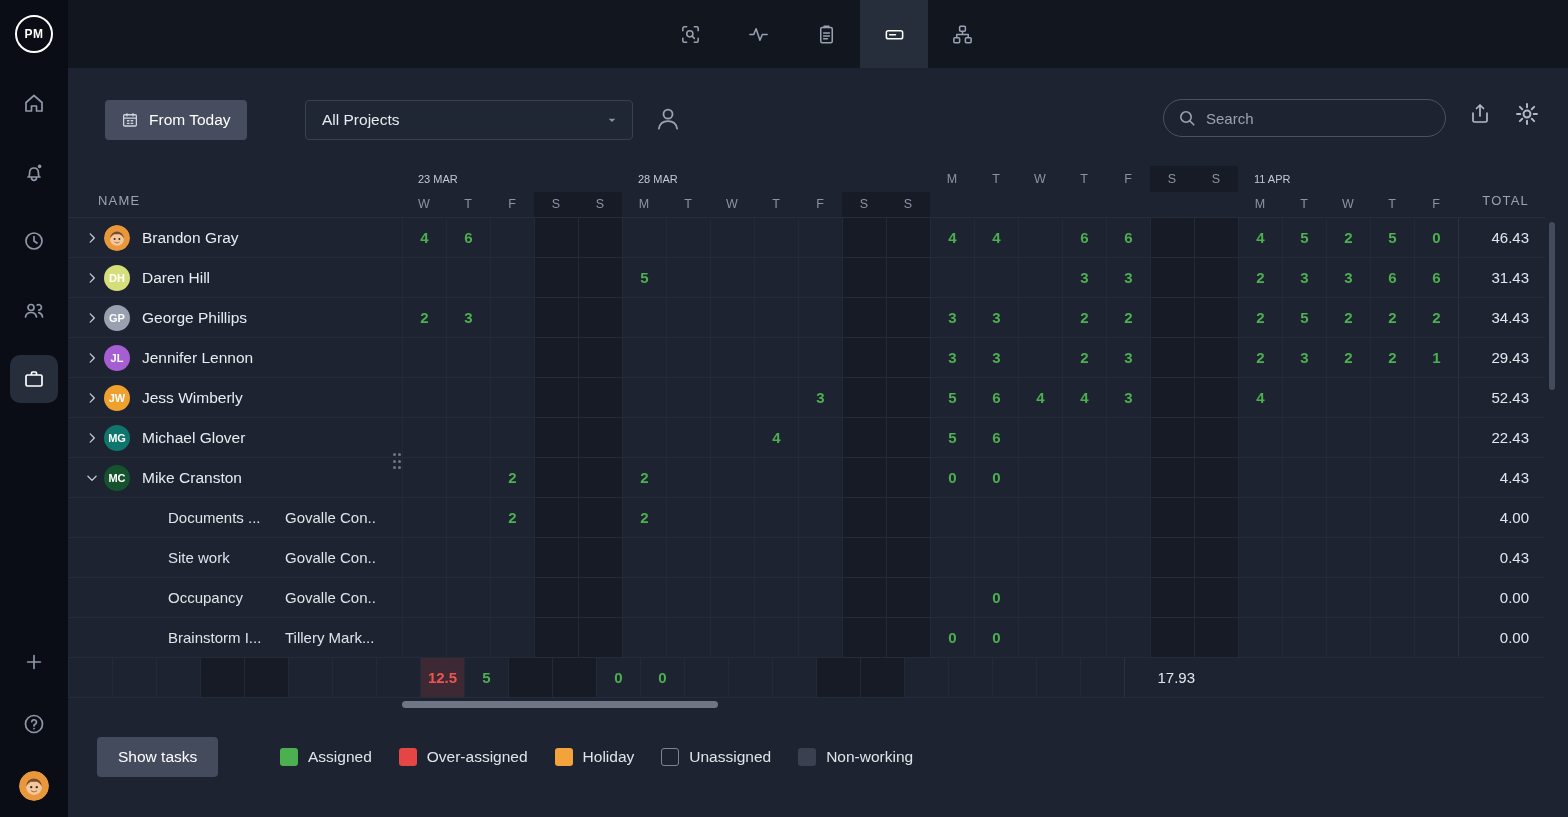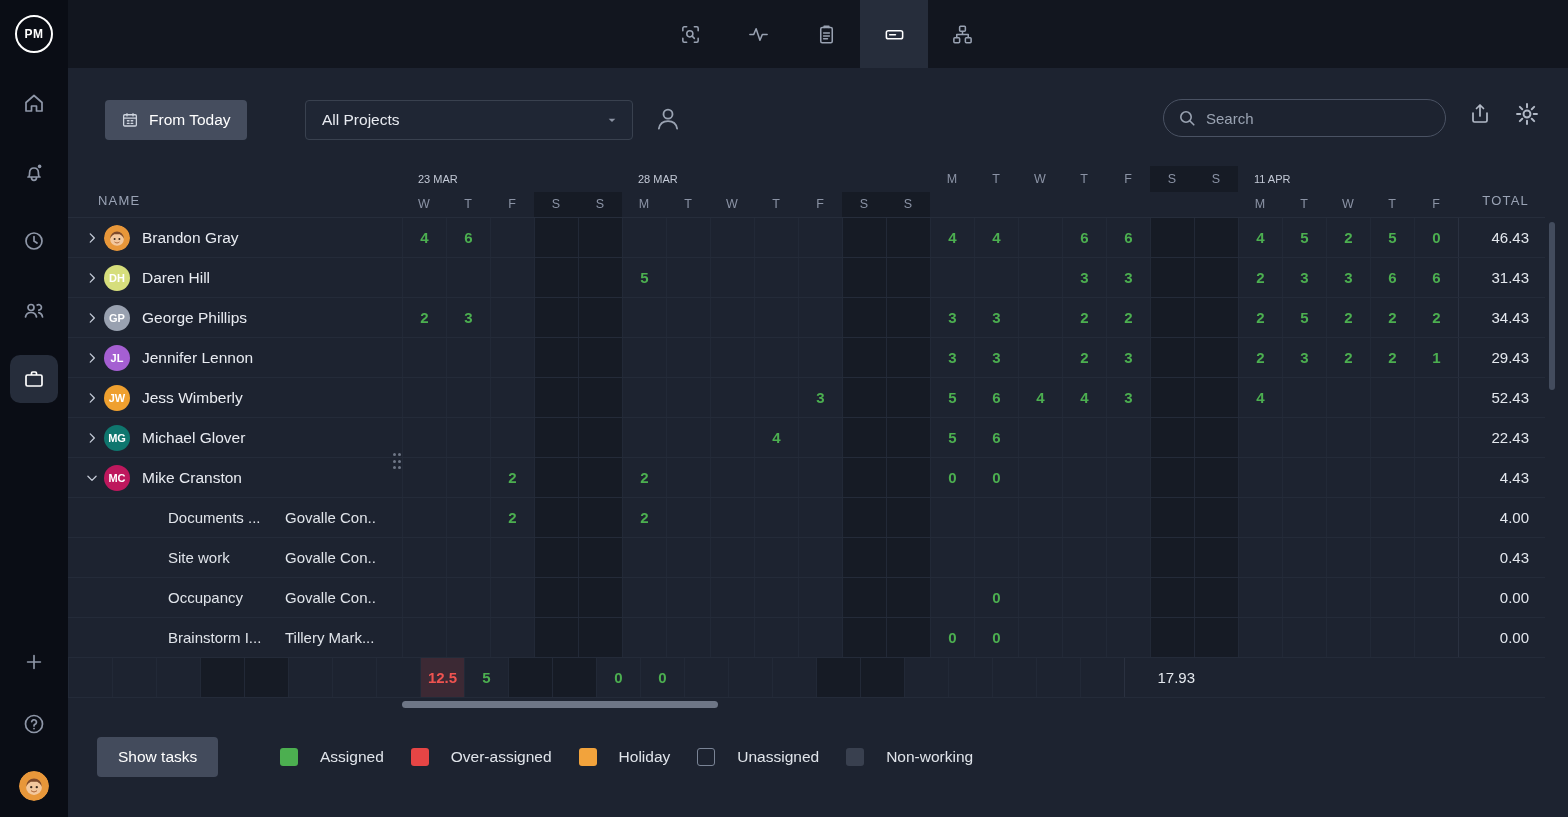--- a/index.html
+++ b/index.html
@@ -68,21 +68,21 @@
 
 
 .h-scroll{position:absolute;left:334px;top:633px;width:316px;height:7px;background:#6e7686;border-radius:4px;cursor:pointer}
 .v-scroll{position:absolute;left:1481px;top:154px;width:6px;height:168px;background:#434c5d;border-radius:3px;cursor:pointer}
 .drag-handle{position:absolute;left:325px;top:385px;width:9px;height:18px;display:grid;grid-template-columns:repeat(2,3px);grid-gap:2px;cursor:col-resize}
 .drag-handle i{width:3px;height:3px;border-radius:50%;background:#6e7686}
 
 
 .show-tasks{position:absolute;left:29px;top:669px;height:40px;padding:0 21px;background:#434b5c;border:none;border-radius:4px;color:#fff;font-size:15.5px;font-family:inherit;cursor:pointer}
 .legend{position:absolute;left:212px;top:669px;height:40px;display:flex;align-items:center;gap:27px}
-.legend-item{display:flex;align-items:center;gap:22px;font-size:15.5px;color:#e0e4ea}
+.legend-item{display:flex;align-items:center;gap:10px;font-size:15.5px;color:#e0e4ea}
 .swatch{width:18px;height:18px;border-radius:3px;flex:none}
 </style>
 </head>
 <body>
 
 <div class="sidebar">
   <div class="logo">
     <span class="ring">PM</span>
   </div>
   <div class="s-item">
@@ -635,21 +635,21 @@
         <div class="cell"></div>
         <div class="total-cell">22.43</div>
       </div>
       <div class="row">
         <div class="name-cell">
           <span class="chev">
             <svg width="14" height="14" viewBox="0 0 24 24" fill="none" stroke="currentColor" stroke-width="2.2" stroke-linecap="round" stroke-linejoin="round">
               <polyline points="5 9 12 16 19 9"></polyline>
             </svg>
           </span>
-          <span class="avatar" style="background: #be185d; color: rgb(255, 255, 255);">MC</span>
+          <span class="avatar" style="background: #14532d; color: rgb(255, 255, 255);">MC</span>
           <span class="p-name">Mike Cranston</span>
         </div>
         <div class="cell"></div>
         <div class="cell"></div>
         <div class="cell">
           <span class="val">2</span>
         </div>
         <div class="cell weekend"></div>
         <div class="cell weekend"></div>
         <div class="cell">

